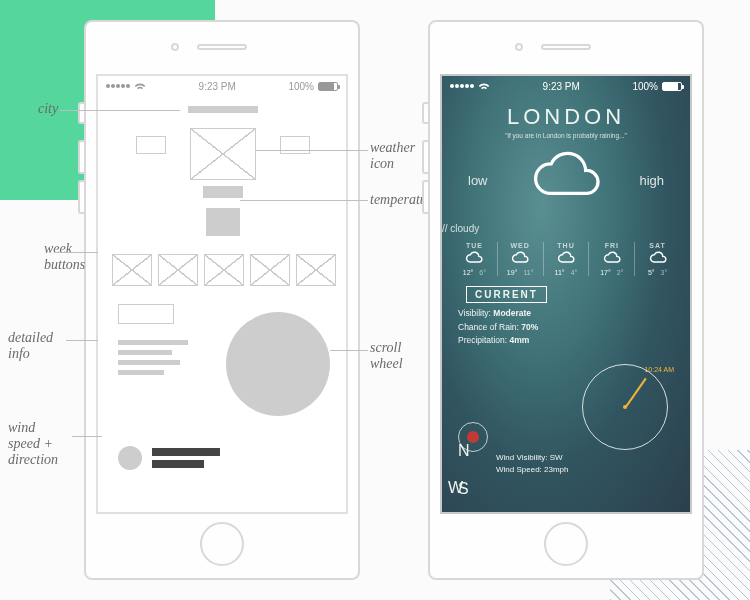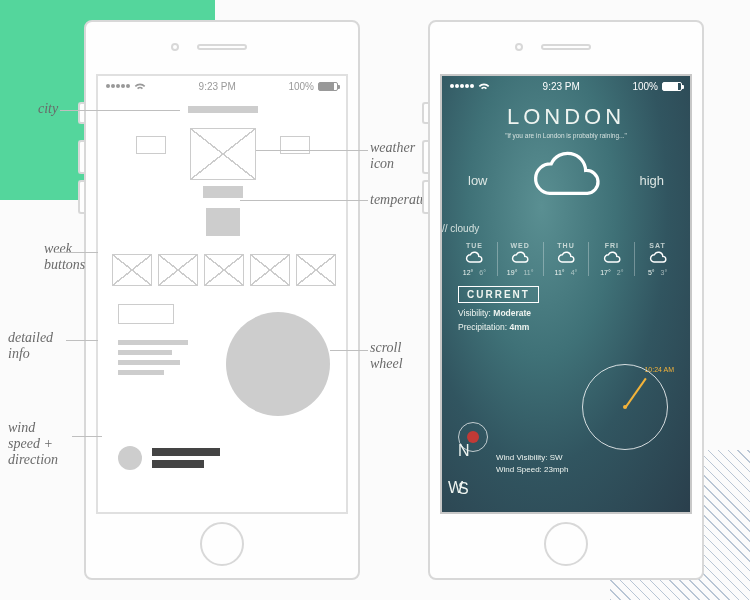--- a/index.html
+++ b/index.html
@@ -105,21 +105,21 @@
   .forecast { display:flex; justify-content:space-around; margin:8px 10px 0; }
   .day { text-align:center; font-size:7px; padding:0 4px; flex:1; position:relative; }
   .day + .day { border-left:1px solid rgba(255,255,255,.3); }
   .day .dname{ font-weight:600; letter-spacing:1px; opacity:.75; }
   .day .temps { display:flex; justify-content:center; gap:6px; font-size:7px; margin-top:1px;}
   .day .temps span:last-child { opacity:.6; }
   .minicloud { margin: 2px auto; }
 
   .currentbox {
     display:inline-block;
-    margin: 10px 0 4px 16px;
+    margin: 10px 0 4px 24px;
     border:1.5px solid #fff;
     padding:2px 8px;
     font-size:10px;
     letter-spacing:2px;
     font-weight:600;
   }
   .details { margin-left:16px; font-size:8.5px; line-height:1.6; }
   .details b { font-weight:600; }
 
   .scrollwheel {
@@ -345,20 +345,21 @@
               <span>5°</span>
               <span>3°</span>
             </div>
         </div>
       </div>
 
       <div class="currentbox">CURRENT</div>
 
       <div class="details">
         <div><span>Visibility:</span> <b>Moderate</b></div>
+        <div><span>Chance of Rain:</span> <b>70%</b></div>
         <div><span>Precipitation:</span> <b>4mm</b></div>
       </div>
 
       <div class="swlabel">10:24 AM</div>
       <div class="scrollwheel">
         <div class="hand"></div>
           <div class="tip"></div>
       </div>
 
       <div class="compassblock">

